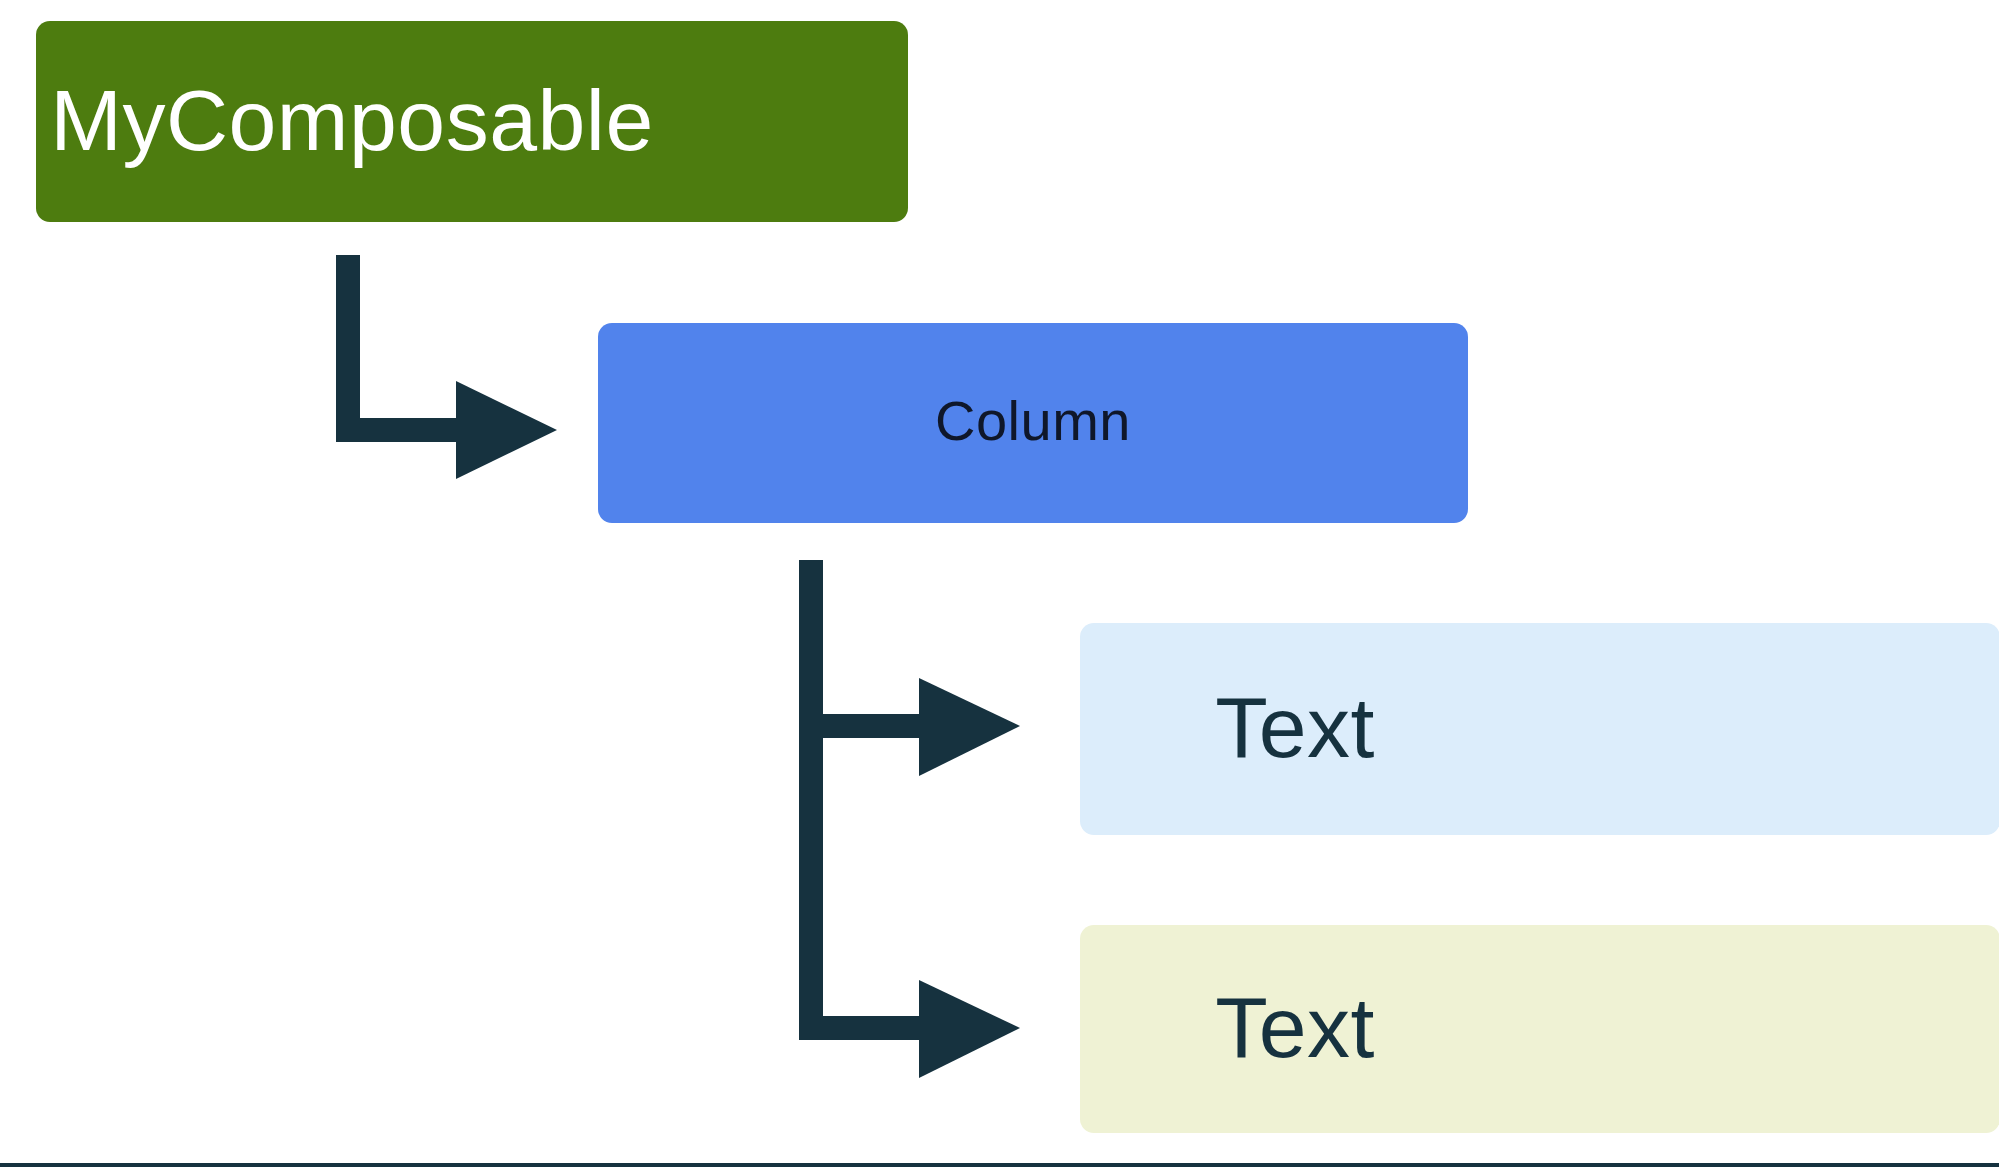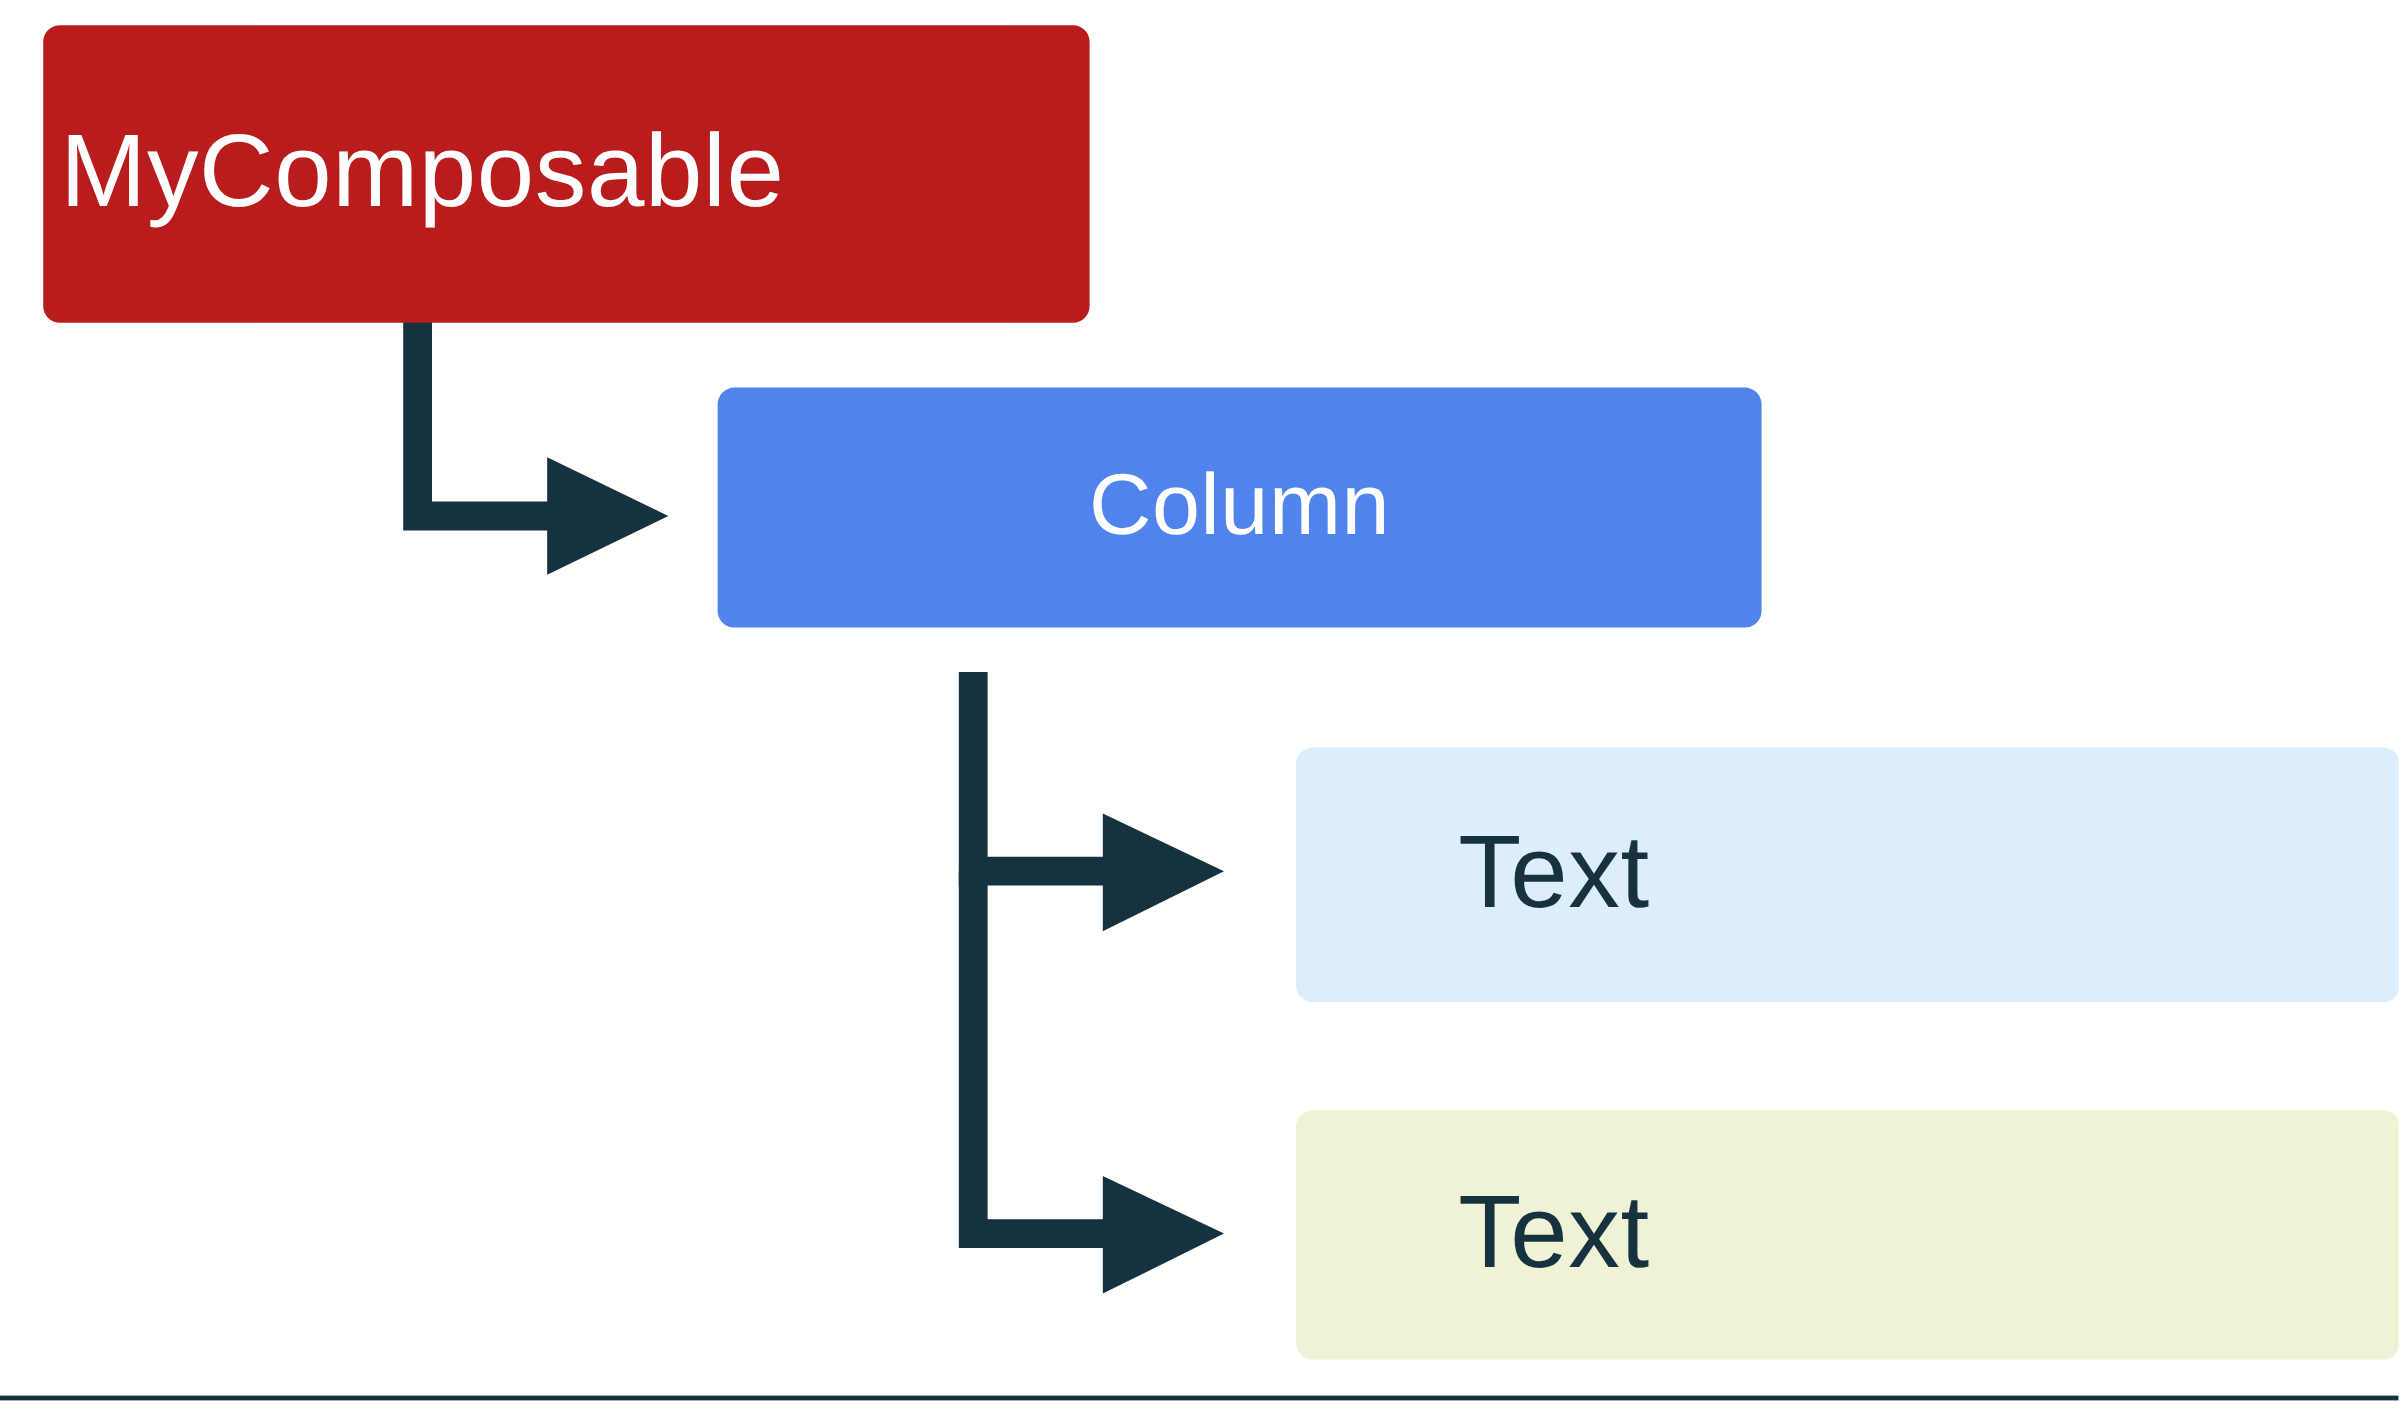--- a/index.html
+++ b/index.html
@@ -30,39 +30,39 @@
     font-weight: 400;
     letter-spacing: 0.5px;
     white-space: nowrap;
     line-height: 1;
   }
   
   #node-root {
     left: 36px;
     top: 21px;
     width: 872px;
-    height: 248px;
-    background: #b91c1c;
+    height: 201px;
+    background: #4d7c0f;
   }
   #node-root .node-label {
     color: #FFFFFF;
     font-size: 86px;
     transform: translateX(-120px) translateY(-2px);
   }
   
   #node-column {
     left: 598px;
     top: 323px;
     width: 870px;
     height: 200px;
     background: #5183EC;
   }
   #node-column .node-label {
-    color: #ffffff;
-    font-size: 72px;
+    color: #0f172a;
+    font-size: 56px;
     transform: translateY(-2px);
   }
   
   #node-text-1 {
     left: 1080px;
     top: 623px;
     width: 920px;
     height: 212px;
     background: #DCEDFB;
   }

